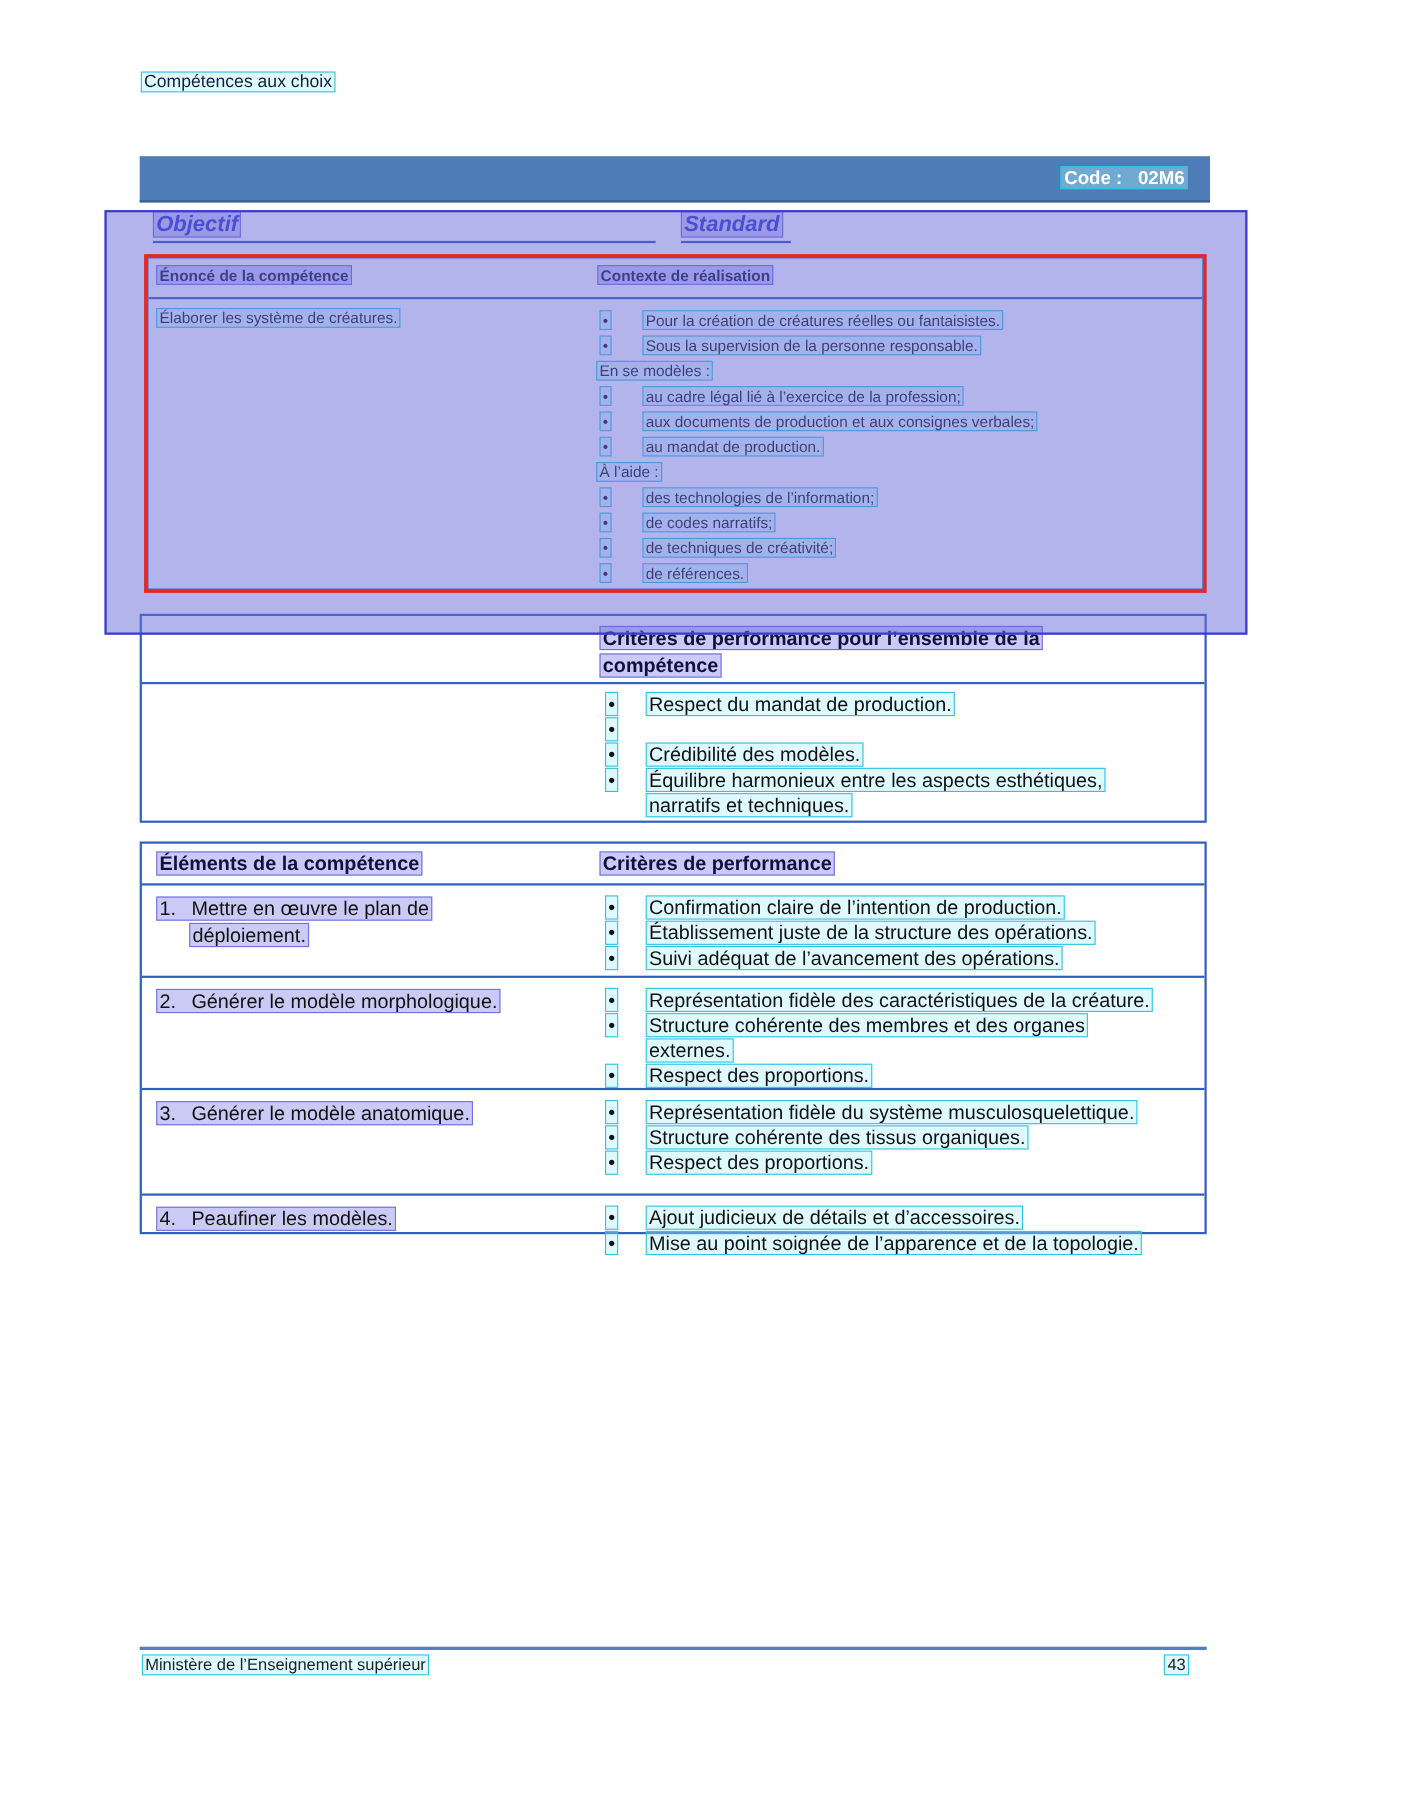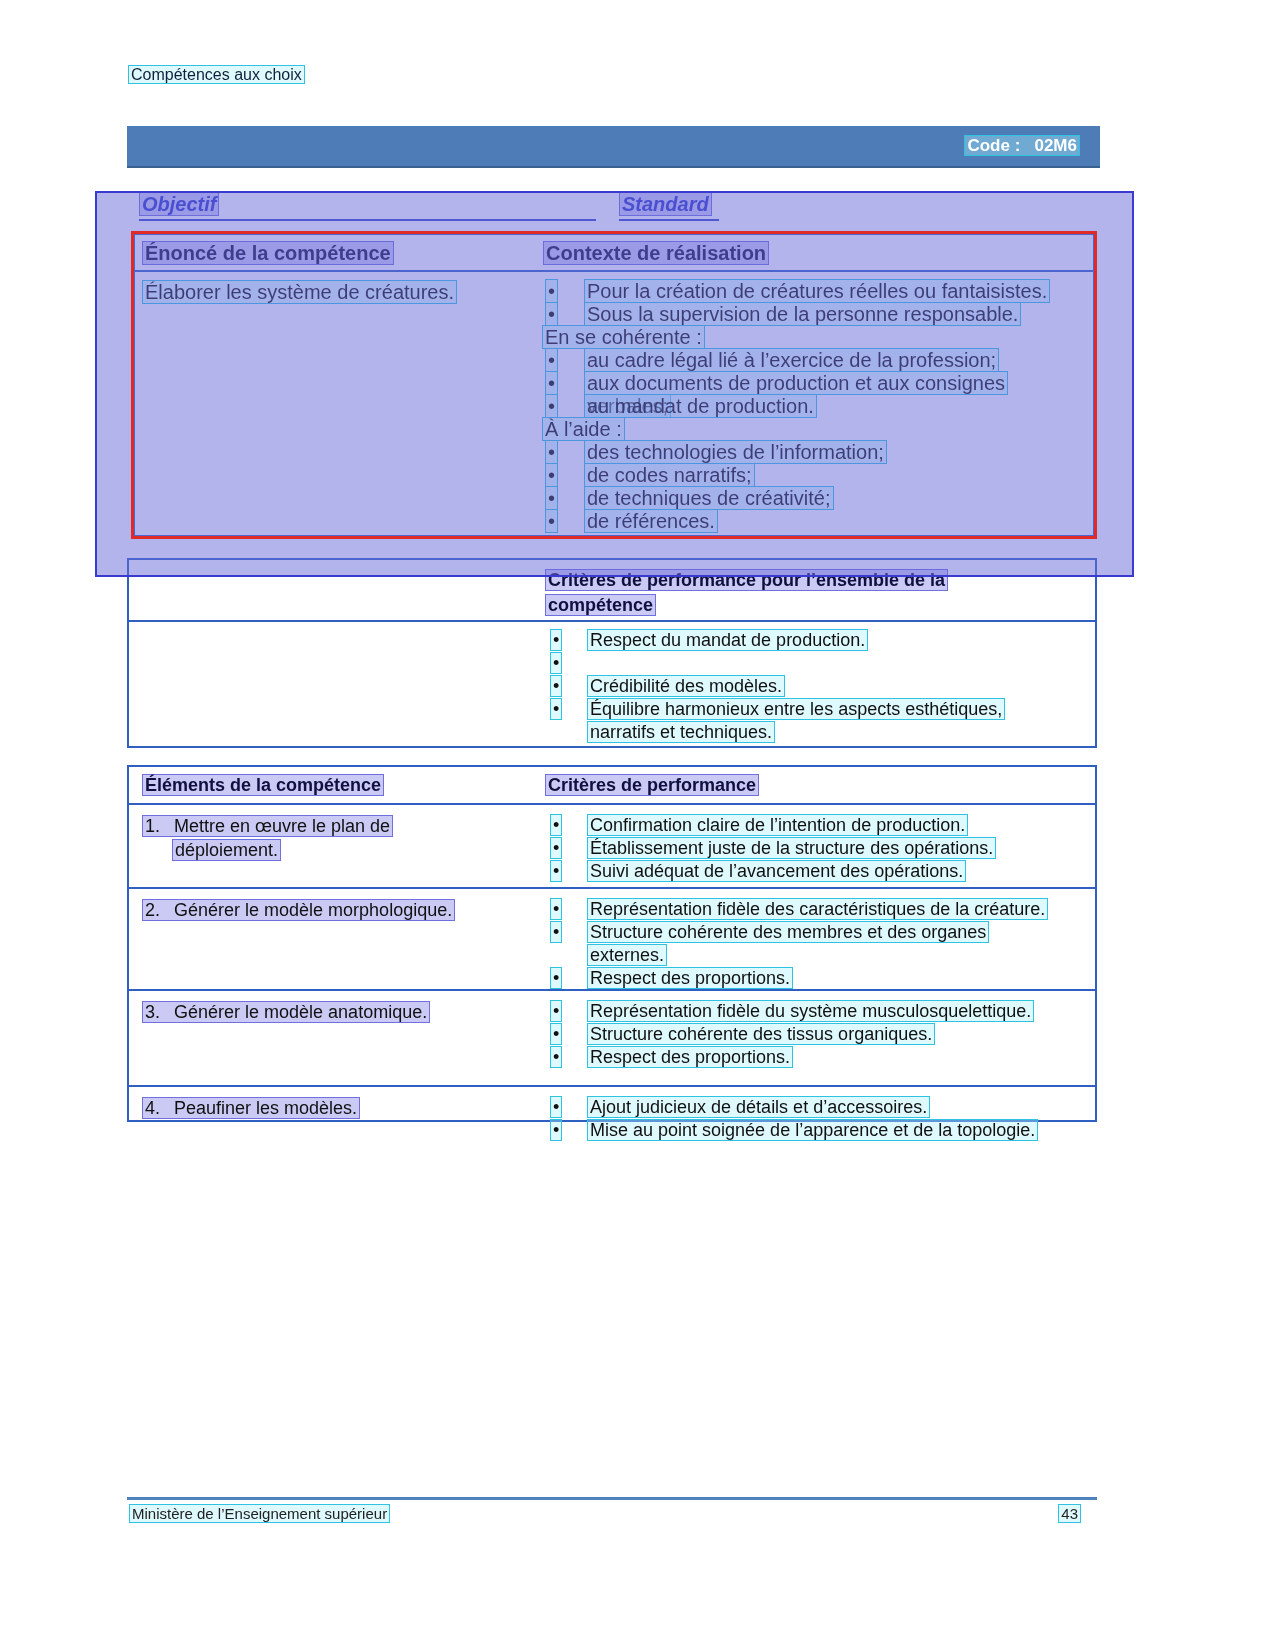--- a/index.html
+++ b/index.html
@@ -20,21 +20,21 @@
   .hlp {
     background: rgba(128,128,232,0.42);
     border: 1px solid #6f6fdf;
     padding: 0 2px;
     -webkit-box-decoration-break: clone; box-decoration-break: clone;
   }
 
   .top-label { position: absolute; left: 128px; top: 66px; font-size: 16px; color: #10203a; }
 
   .banner {
-    position: absolute; left: 127px; top: 126px; width: 973px; height: 42px;
+    position: absolute; left: 127px; top: 142px; width: 973px; height: 42px;
     background: #4d7cb6; border-bottom: 2px solid #39618f;
     display: flex; align-items: center; justify-content: flex-end;
   }
   .code-badge { margin-right: 20px; color: #ffffff; font-size: 17px; font-weight: bold; white-space: pre; }
 
   .objstd { position: absolute; left: 0; top: 193px; width: 100%; height: 30px;
             font-size: 20px; font-weight: bold; font-style: italic; color: #2b35c8; }
   .obj { position: absolute; left: 139px; width: 457px; border-bottom: 2px solid #3946cf; padding-bottom: 3px; }
   .std { position: absolute; left: 619px; width: 100px; border-bottom: 2px solid #3946cf; padding-bottom: 3px; }
 
@@ -42,21 +42,21 @@
     position: absolute; left: 95px; top: 191px; width: 1039px; height: 386px;
     background: rgba(105,105,217,0.50); border: 2px solid #3a3ad0;
     z-index: 50; pointer-events: none;
   }
   .red-rect {
     position: absolute; left: 131px; top: 231px; width: 966px; height: 308px;
     border: 3px solid #de2b28; z-index: 60; pointer-events: none;
   }
 
   .table1 { position: absolute; left: 133px; top: 233px; width: 962px; height: 304px;
-            border: 2px solid #2f5fc0; font-size: 20px; }
+            border: 2px solid #2f5fc0; font-size: 14px; }
   .t1-head { display: flex; height: 37px; border-bottom: 2px solid #2f5fc0; font-weight: bold; color: #101040; }
   .t1-h1 { width: 405px; padding: 7px 0 0 7px; }
   .t1-h2 { flex: 1; padding: 7px 0 0 3px; }
   .t1-body { display: flex; }
   .t1-c1 { width: 405px; padding: 9px 0 0 7px; }
   .t1-c2 { flex: 1; padding: 8px 0 0 0; }
   .ctx-line { display: flex; line-height: 23px; height: 23px; }
   .ctx-b { width: 44px; padding-left: 5px; }
   .ctx-t { width: 500px; }
   .ctx-plain { padding-left: 2px; line-height: 23px; height: 23px; }
@@ -131,21 +131,21 @@
 
         <div class="ctx-line">
           <span class="ctx-b"><span class="hl">•</span></span>
           <span class="ctx-t"><span class="hl">Pour la création de créatures réelles ou fantaisistes.</span></span>
         </div>
         <div class="ctx-line">
           <span class="ctx-b"><span class="hl">•</span></span>
           <span class="ctx-t"><span class="hl">Sous la supervision de la personne responsable.</span></span>
         </div>
         <div class="ctx-plain">
-          <span class="hl">En se cohérente :</span>
+          <span class="hl">En se modèles :</span>
         </div>
         <div class="ctx-line">
           <span class="ctx-b"><span class="hl">•</span></span>
           <span class="ctx-t"><span class="hl">au cadre légal lié à l’exercice de la profession;</span></span>
         </div>
         <div class="ctx-line">
           <span class="ctx-b"><span class="hl">•</span></span>
           <span class="ctx-t"><span class="hl">aux documents de production et aux consignes verbales;</span></span>
         </div>
         <div class="ctx-line">

